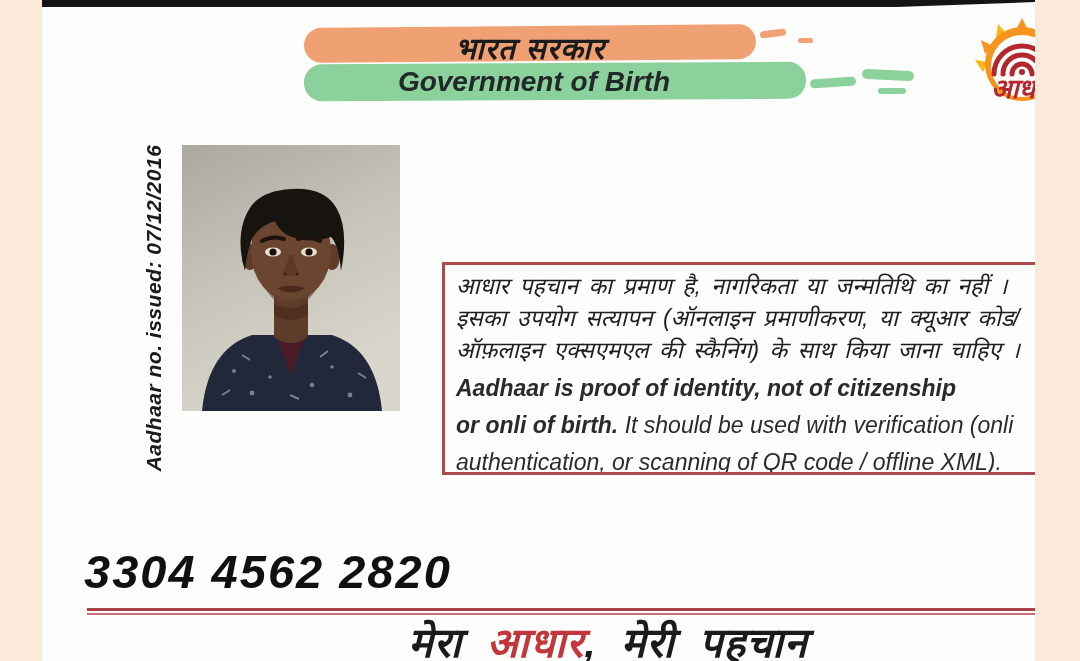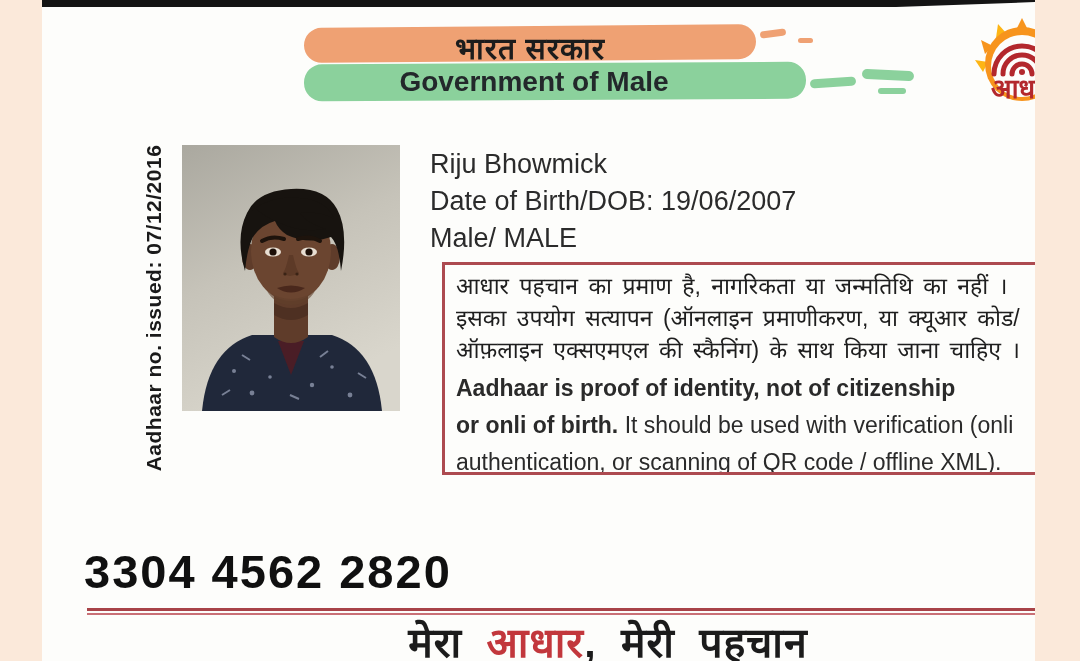--- a/index.html
+++ b/index.html
@@ -1,18 +1,18 @@
 <!DOCTYPE html>
 <html><head>
 <meta charset="utf-8">
 <style>
   * { margin:0; padding:0; box-sizing:border-box; }
   html,body { background:#f6e6d6; }
   body { font-family:"Liberation Sans","DejaVu Sans",sans-serif; }
-  .canvas { position:relative; width:1080px; height:661px; overflow:hidden; background:#f0abfc; }
+  .canvas { position:relative; width:1080px; height:661px; overflow:hidden; background:#f0abfc;font-style:italic; }
   .card { position:absolute; left:42px; top:0; width:993px; height:661px; background:#fdfdfb; overflow:hidden; }
   .side-strip { position:absolute; top:0; height:661px; background:#fbe9da; z-index:9; }
   .strip-left { left:0; width:42px; }
   .strip-right { left:1035px; width:45px; }
   .top-bar { position:absolute; left:42px; top:0; width:993px; height:7px; background:#141414; z-index:5;
              clip-path:polygon(0 0,100% 0,100% 30%,86% 100%,0 100%); }
 
   
   .stroke { position:absolute; z-index:1; }
   .stroke-orange { left:262px; top:26px; width:452px; height:35px; background:#efa173; border-radius:18px; transform:rotate(-.5deg); }
@@ -61,21 +61,21 @@
 
     <div class="stroke stroke-orange"></div>
     <div class="stroke o-dash1"></div>
     <div class="stroke o-dash2"></div>
     <div class="stroke stroke-green"></div>
     <div class="stroke g-dash1"></div>
     <div class="stroke g-dash2"></div>
     <div class="stroke g-dash3"></div>
 
     <div class="hindi-title">भारत सरकार</div>
-    <div class="english-title">Government of Male</div>
+    <div class="english-title">Government of Birth</div>
 
 
     <div class="aadhaar-logo">
       <svg width="114" height="94" viewBox="0 0 114 94">
 
         <g fill="#f7941d">
           <path d="M57 6 l6 12 -12 0 z"></path>
           <path d="M33 12 l9 10 -11 4 z" fill="#fdb515"></path>
           <path d="M81 12 l-9 10 11 4 z" fill="#fdb515"></path>
           <path d="M16 28 l12 6 -8 8 z"></path>
@@ -143,25 +143,20 @@
         <path d="M107 110 q-3 14 -6 18 q6 6 16 0 q-3-4 -6-18z" fill="#5d3a27"></path>
         <circle cx="103" cy="129" r="1.6" fill="#3a2315"></circle>
         <circle cx="115" cy="129" r="1.6" fill="#3a2315"></circle>
 
         <path d="M95 143 q14-5 28 0 q-14 9 -28 0z" fill="#4a281c"></path>
 
         <path d="M85 146 q24 16 48 0 q-8 14 -24 14 q-16 0 -24-14z" fill="#60402c" opacity="0.6"></path>
       </svg>
     </div>
 
-    <div class="id-block">
-      <div>Riju Bhowmick</div>
-      <div>Date of Birth/DOB: 19/06/2007</div>
-      <div>Male/ MALE</div>
-    </div>
 
     <div class="notice-box">
       <div class="notice-hi b">आधार पहचान का प्रमाण है, नागरिकता या जन्मतिथि का नहीं ।</div>
       <div class="notice-hi">इसका उपयोग सत्यापन (ऑनलाइन प्रमाणीकरण, या क्यूआर कोड/</div>
       <div class="notice-hi">ऑफ़लाइन एक्सएमएल की स्कैनिंग) के साथ किया जाना चाहिए ।</div>
       <div class="notice-en">
         <span class="b">Aadhaar is proof of identity, not of citizenship</span>
       </div>
       <div class="notice-en">
         <span class="b">or onli of birth.</span><span> It should be used with verification (onli</span>

